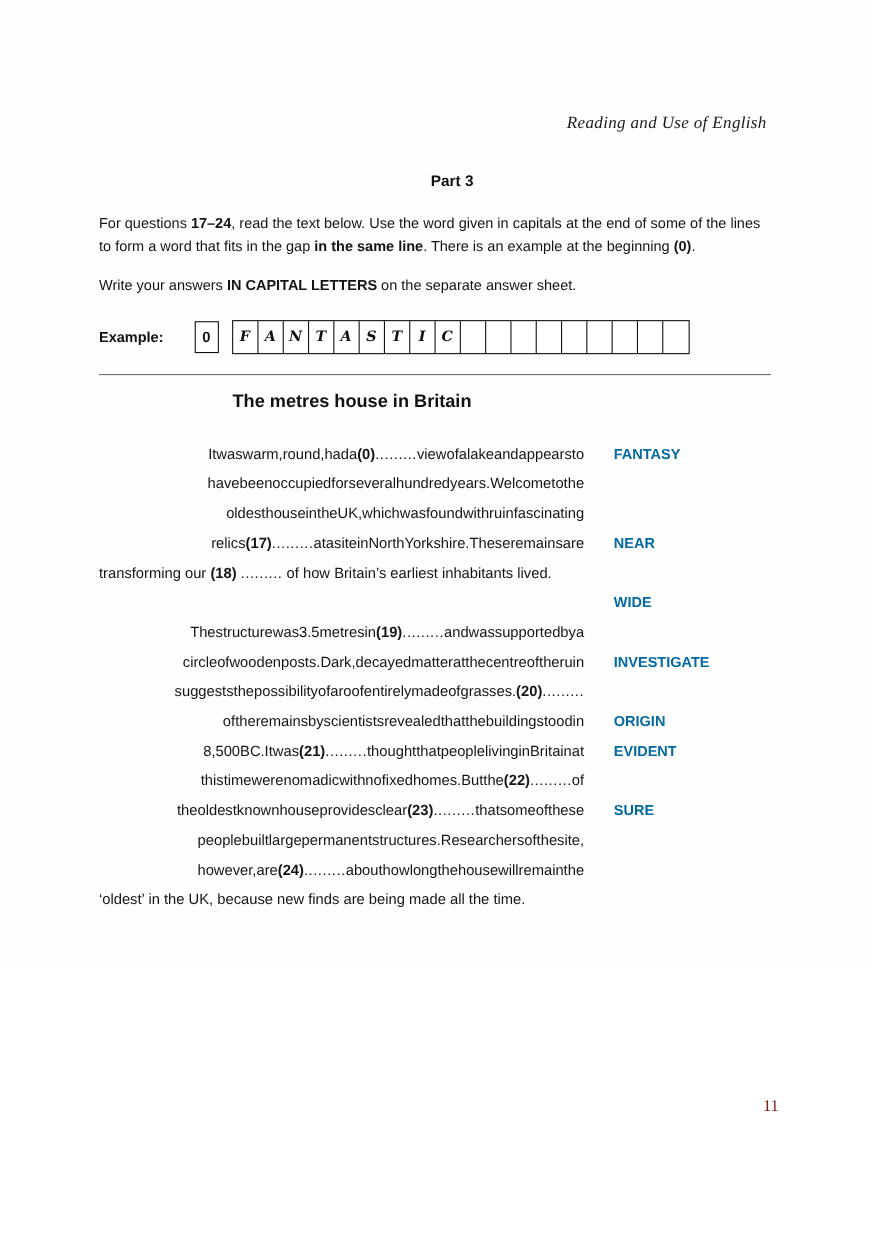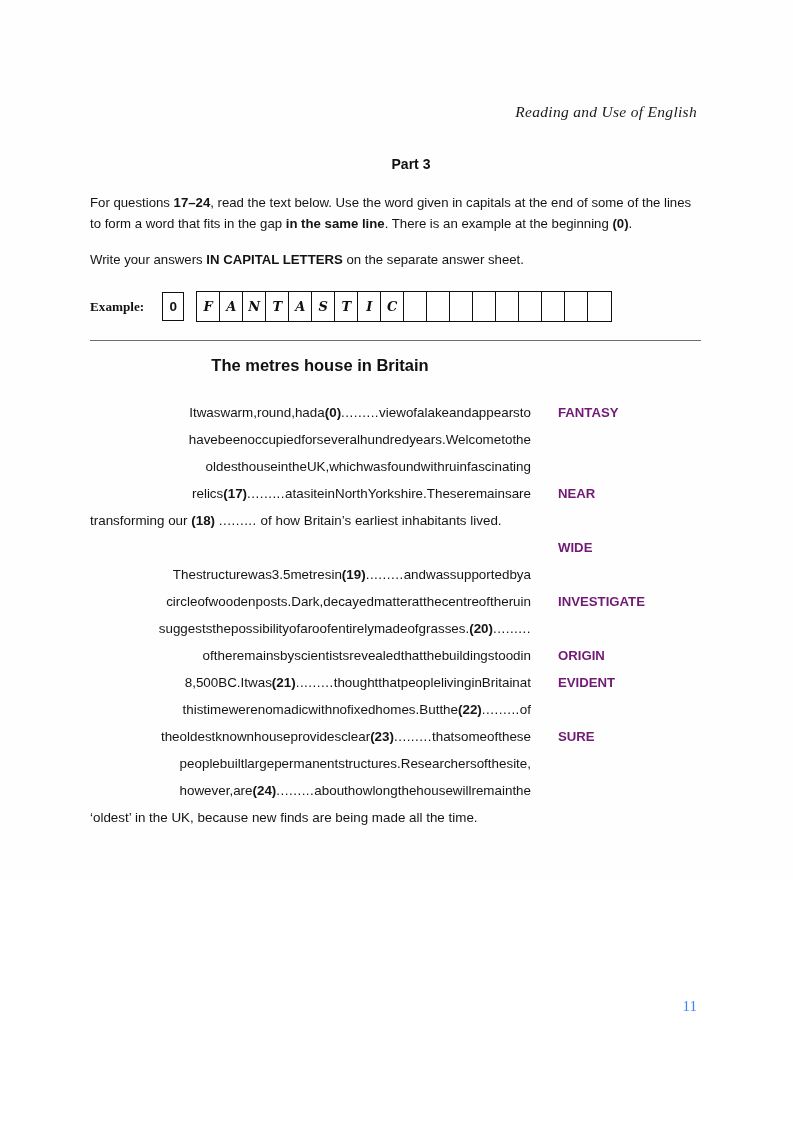--- a/index.html
+++ b/index.html
@@ -77,23 +77,22 @@
   .example-row {
     position: absolute;
     left: 90px;
     top: 291px;
     display: flex;
     align-items: center;
   }
   .example-label {
     font-size: 13.2px;
     font-weight: bold;
-    margin-right: 18px;
+    margin-right: 28px;
     line-height: 1;
-    font-family: Liberation Serif, serif;
   }
   .zero-box {
     width: 22px;
     height: 29px;
     border: 1.6px solid #111;
     display: flex;
     align-items: center;
     justify-content: center;
     font-size: 13.5px;
     font-weight: bold;
@@ -175,40 +174,40 @@
   .line b { font-weight: bold; }
   .gap {
     letter-spacing: 0.5px;
   }
 
   .prompt-line {
     height: 27px;
     line-height: 27px;
     font-size: 13.2px;
     font-weight: bold;
-    color: #701a75;
+    color: #0369a1;
     white-space: nowrap;
   }
 
   
   .just {
     display: flex;
     justify-content: flex-end;
     width: 100%;
   }
   .just > span { white-space: pre; }
 
   
   .page-number {
     position: absolute;
-    right: 96px;
+    right: 85px;
     top: 998px;
     font-family: "Liberation Serif", serif;
     font-size: 15px;
-    color: #3b82f6;
+    color: #7f1d1d;
   }
 </style>
 </head>
 <body>
 
 <div class="page">
 
   <div class="running-header">Reading and Use of English</div>
 
   <div class="part-title">Part 3</div>

